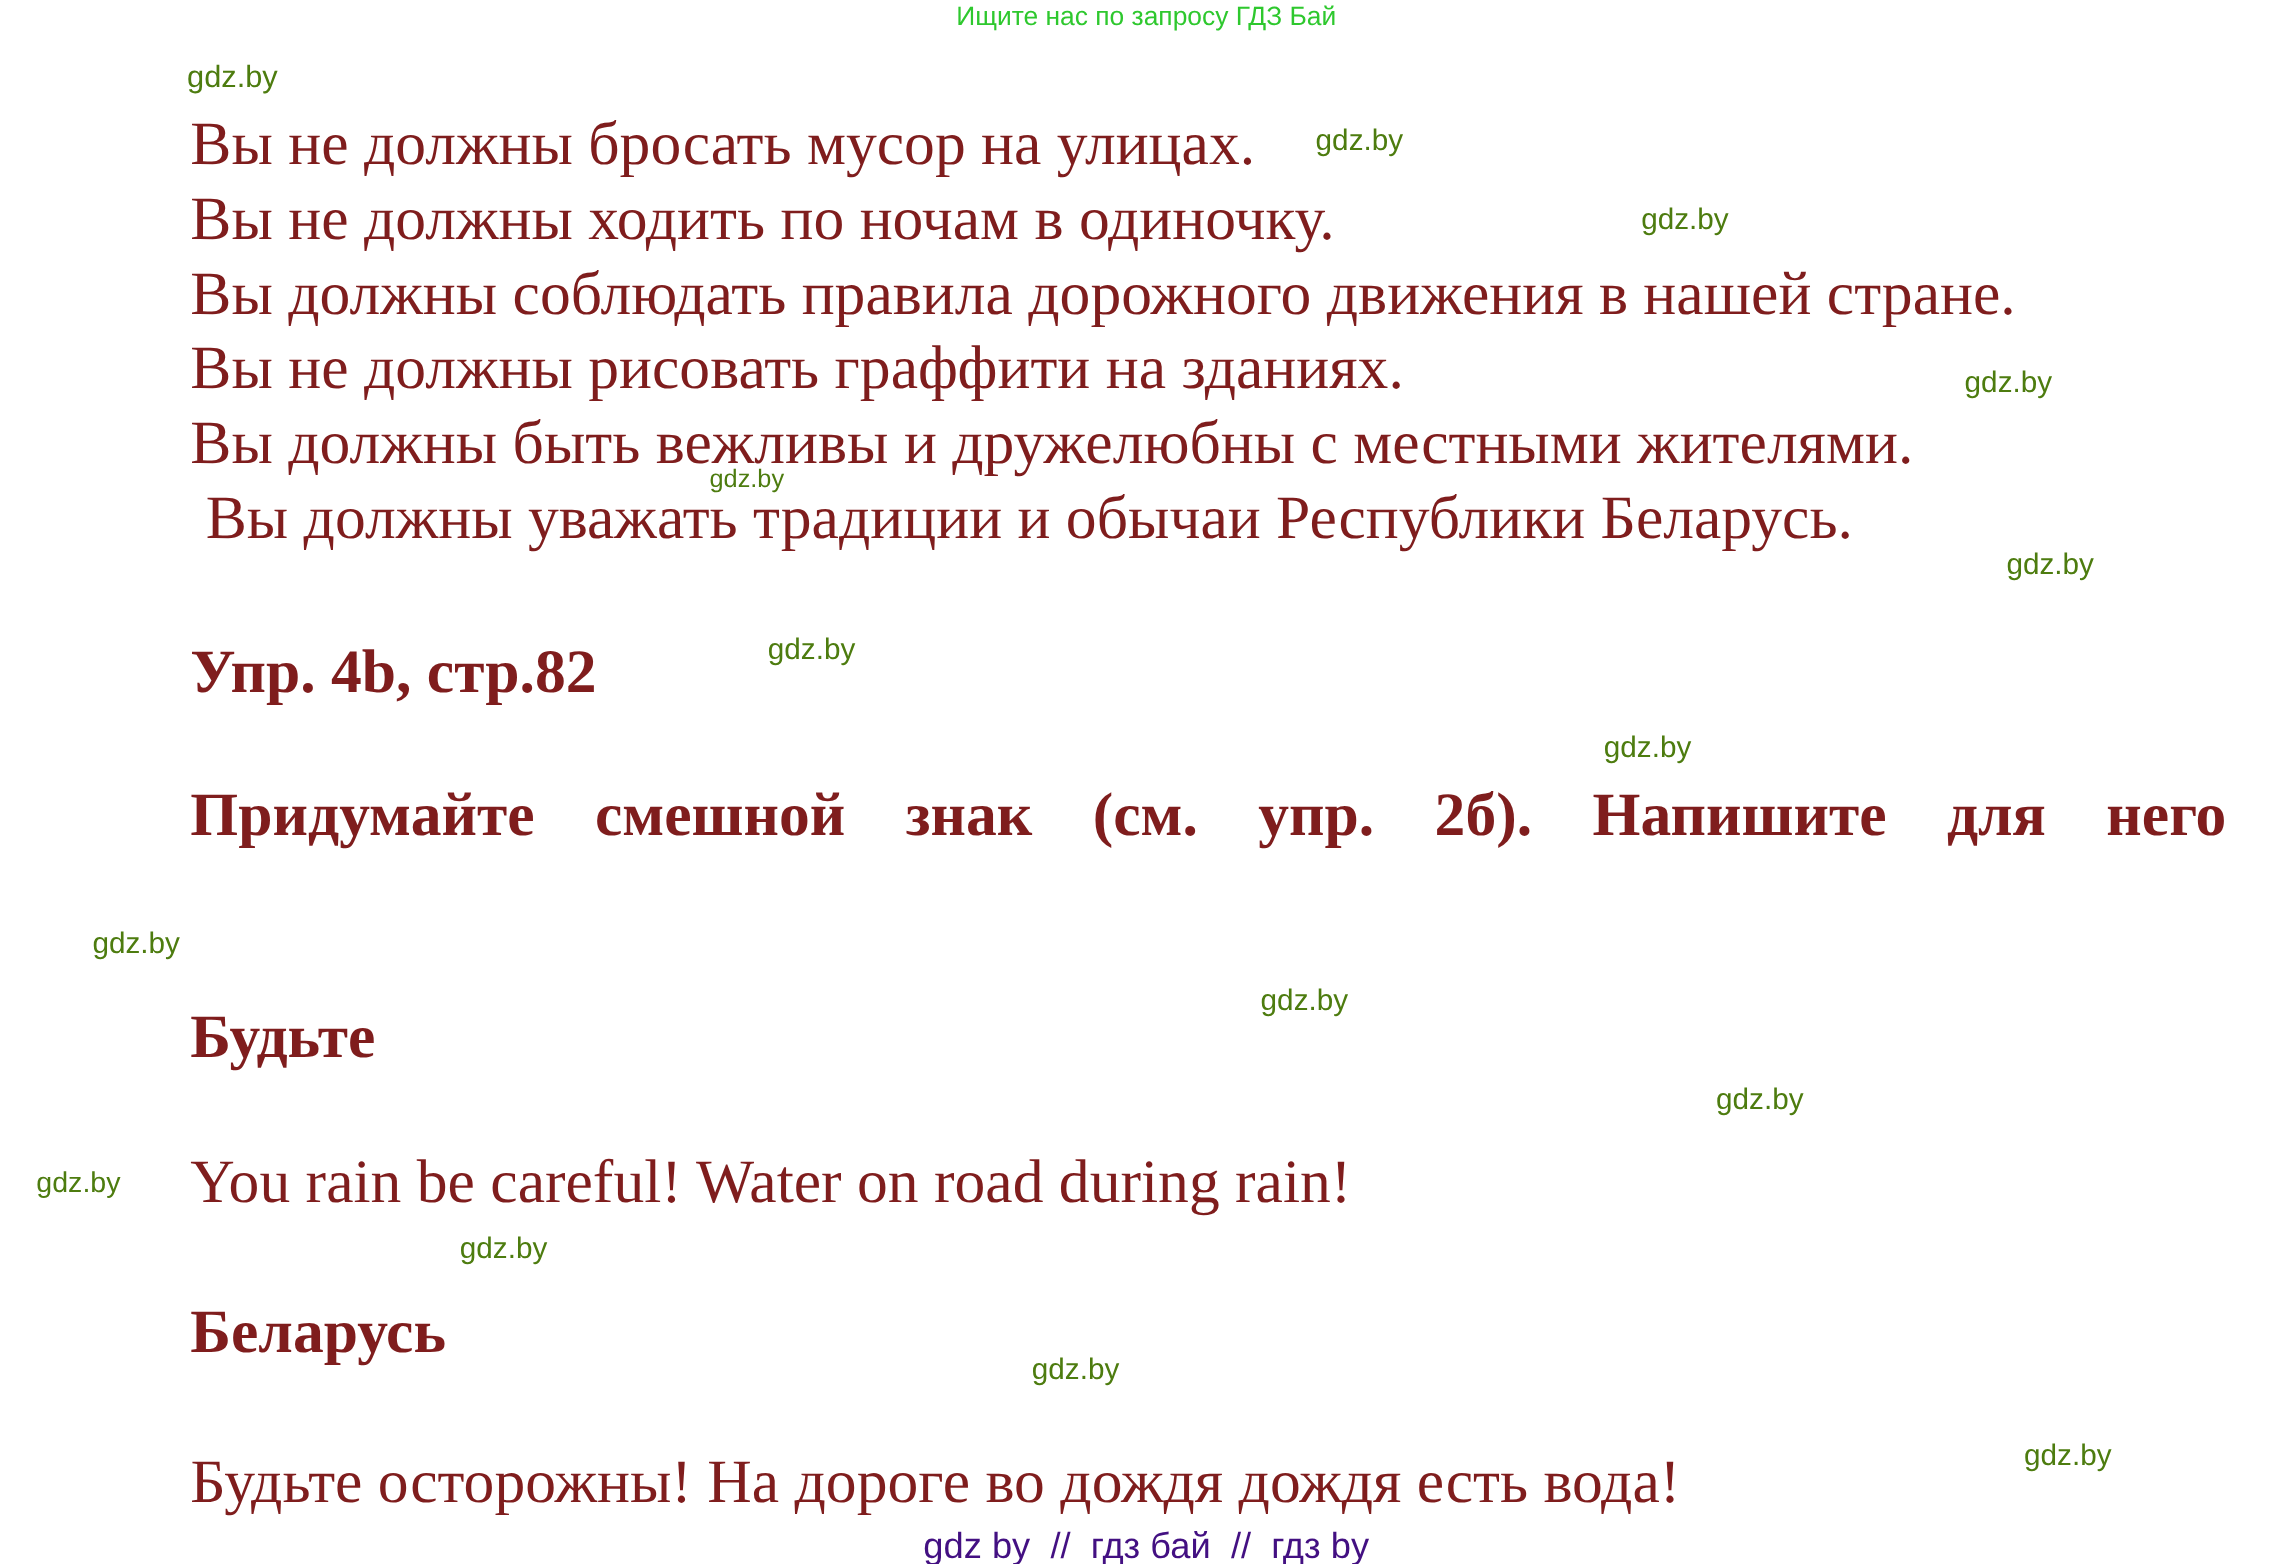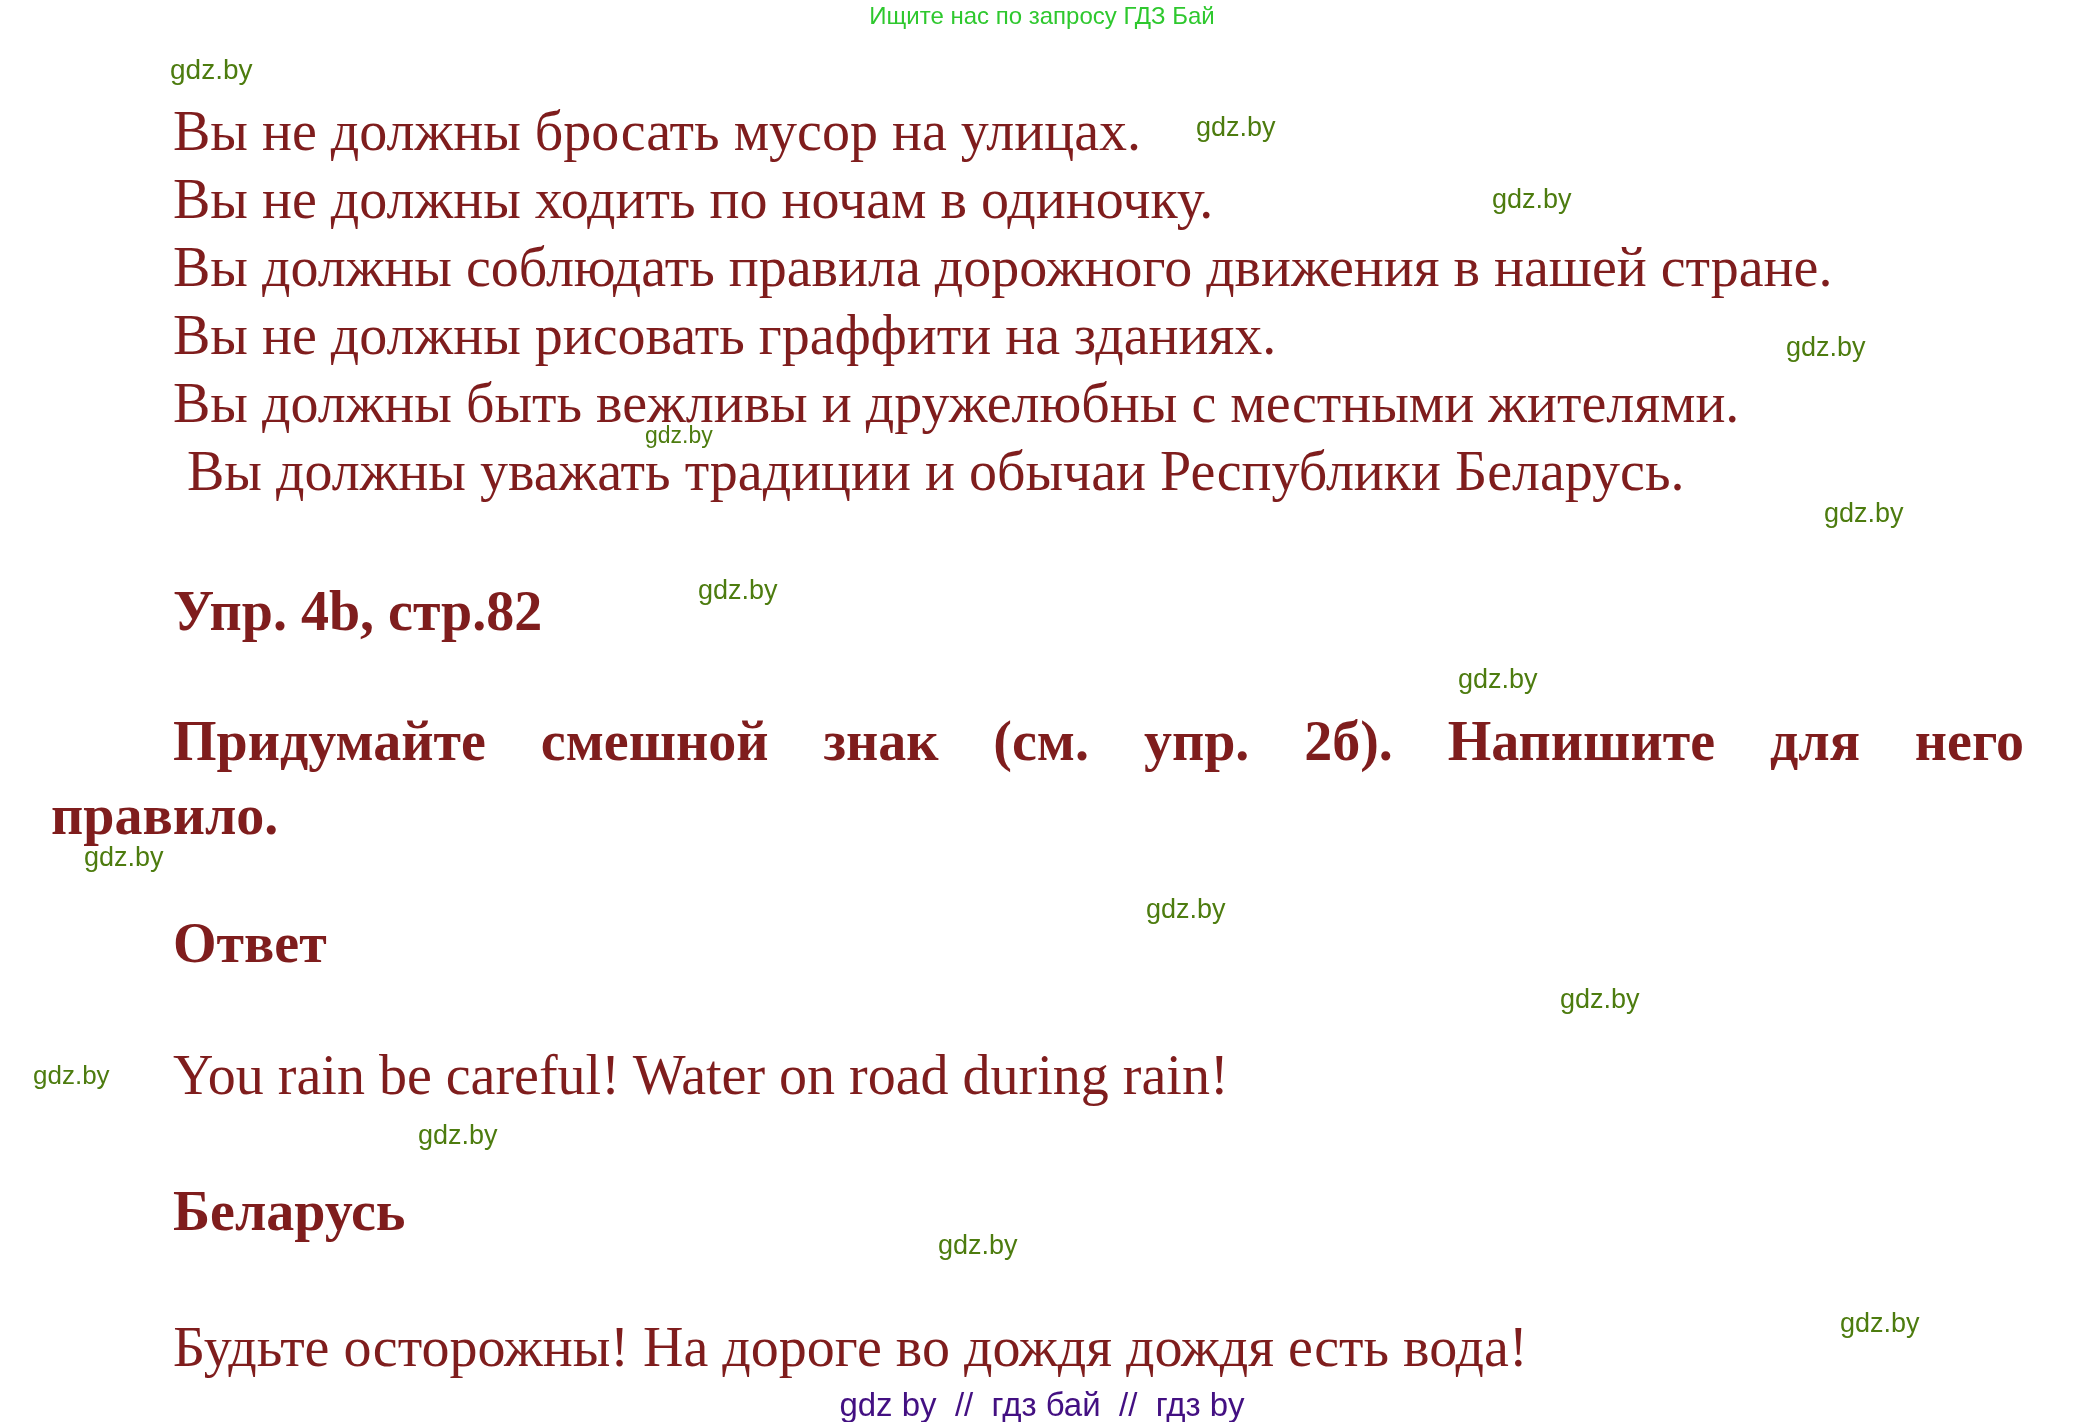--- a/index.html
+++ b/index.html
@@ -28,23 +28,22 @@
 
   <div class="t" style="left:173px;top:100px;">Вы не должны бросать мусор на улицах.</div>
   <div class="t" style="left:173px;top:168px;">Вы не должны ходить по ночам в одиночку.</div>
   <div class="t" style="left:173px;top:236px;">Вы должны соблюдать правила дорожного движения в нашей стране.</div>
   <div class="t" style="left:173px;top:304px;">Вы не должны рисовать граффити на зданиях.</div>
   <div class="t" style="left:173px;top:372px;">Вы должны быть вежливы и дружелюбны с местными жителями.</div>
   <div class="t" style="left:173px;top:440px;margin-left:14px;">Вы должны уважать традиции и обычаи Республики Беларусь.</div>
 
   <div class="t bold" style="left:173px;top:580px;">Упр. 4b, стр.82</div>
   <div class="t bold just" style="left:173px;top:710px;width:1851px;">Придумайте смешной знак (см. упр. 2б). Напишите для него</div>
-  <div class="t bold" style="left:51px;top:784px;">правило.</div>
 
-  <div class="t bold" style="left:173px;top:912px;">Ответ</div>
+  <div class="t bold" style="left:173px;top:912px;">Будьте</div>
   <div class="t" style="left:173px;top:1044px;">You rain be careful! Water on road during rain!</div>
 
   <div class="t bold" style="left:173px;top:1180px;">Беларусь</div>
   <div class="t" style="left:173px;top:1316px;">Будьте осторожны! На дороге во дождя дождя есть вода!</div>
 
   <span class="wm" style="left:170px;top:56px;font-size:28px;">gdz.by</span>
   <span class="wm" style="left:1196px;top:114px;font-size:27px;">gdz.by</span>
   <span class="wm" style="left:1492px;top:186px;font-size:27px;">gdz.by</span>
   <span class="wm" style="left:1786px;top:334px;font-size:27px;">gdz.by</span>
   <span class="wm" style="left:645px;top:424px;font-size:23px;">gdz.by</span>

